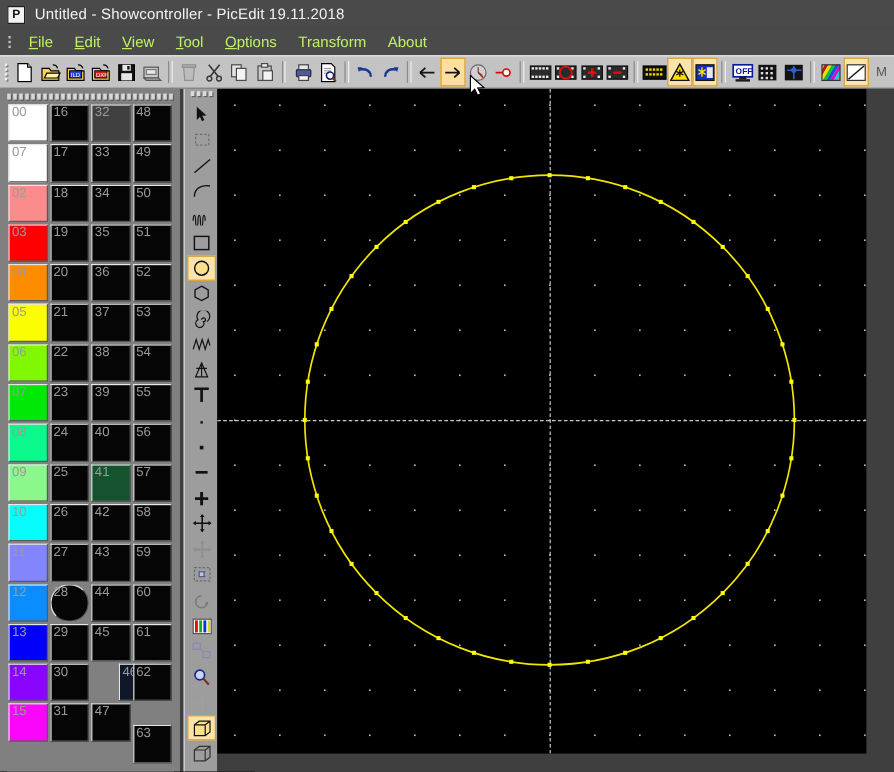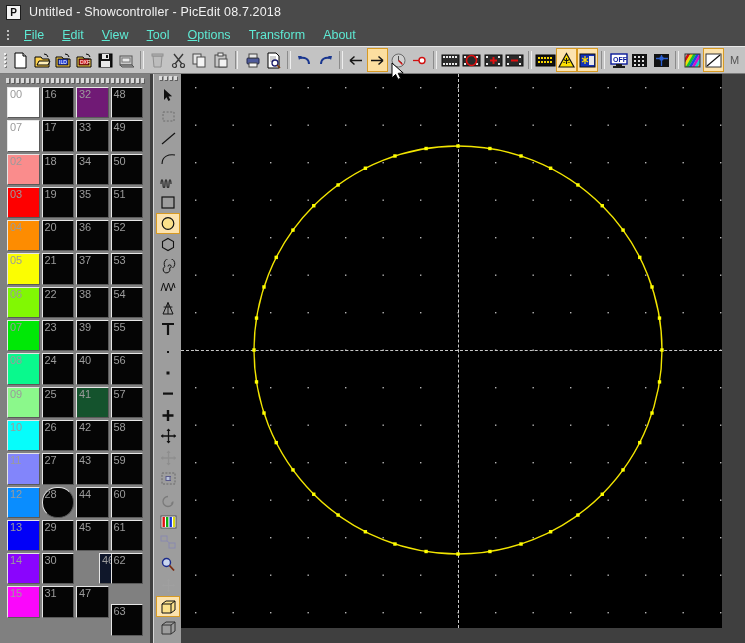--- a/index.html
+++ b/index.html
@@ -30,21 +30,21 @@
   .menubar{
     position:absolute;left:0;top:24px;width:745px;height:22px;
     background:#4a4a4a;display:flex;align-items:center;
   }
   .menu-grip{
     width:9px;height:14px;margin-left:3px;margin-right:3px;
     display:flex;flex-direction:column;justify-content:center;align-items:center;gap:2px;
   }
   .menu-grip i{display:block;width:2px;height:2px;background:#bdbdbd;}
   .menu-item{
-    color:#5eead4;font-size:12.5px;padding:2px 9px;white-space:nowrap;cursor:default;
+    color:#bef264;font-size:12.5px;padding:2px 9px;white-space:nowrap;cursor:default;
   }
   .menu-item u{text-decoration:underline;}
 
   
   .toolbar{
     position:absolute;left:0;top:46px;width:745px;height:28px;
     background:#c3c3c3;
     border-top:1px solid #e8e8e8;border-bottom:1px solid #7b7b7b;
     display:flex;align-items:center;box-sizing:border-box;
   }
@@ -143,21 +143,21 @@
   
   .cursor{position:absolute;left:391px;top:62px;pointer-events:none;}
 </style>
 </head>
 <body>
 
 <div id="app">
 
   <div class="titlebar">
     <div class="title-icon">P</div>
-    <div class="title-text">Untitled - Showcontroller  -  PicEdit 08.7.2018</div>
+    <div class="title-text">Untitled - Showcontroller  -  PicEdit 19.11.2018</div>
   </div>
 
   <div class="menubar">
     <div class="menu-grip">
         <i></i>
         <i></i>
         <i></i>
       </div>
     <div class="menu-item"><u>F</u><span>ile</span></div>
     <div class="menu-item"><u>E</u><span>dit</span></div>
@@ -510,21 +510,21 @@
         <i></i>
     </div>
     <div class="palette-frame">
       <div class="palette-grid" id="palette-grid">
           <div class="swatch" style="background: rgb(255, 255, 255);">
             <span class="num">00</span>
           </div>
           <div class="swatch" style="background: rgb(5, 5, 5);">
             <span class="num">16</span>
           </div>
-          <div class="swatch" style="background: #701a75;">
+          <div class="swatch" style="background: #404040;">
             <span class="num">32</span>
           </div>
           <div class="swatch" style="background: rgb(5, 5, 5);">
             <span class="num">48</span>
           </div>
           <div class="swatch" style="background: rgb(255, 255, 255);">
             <span class="num">07</span>
           </div>
           <div class="swatch" style="background: rgb(5, 5, 5);">
             <span class="num">17</span>

